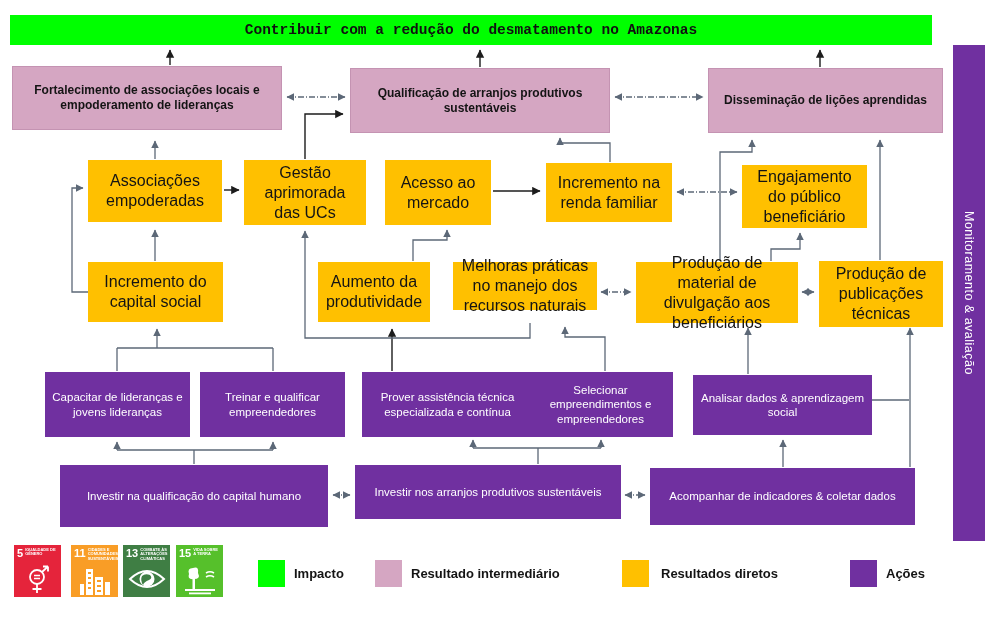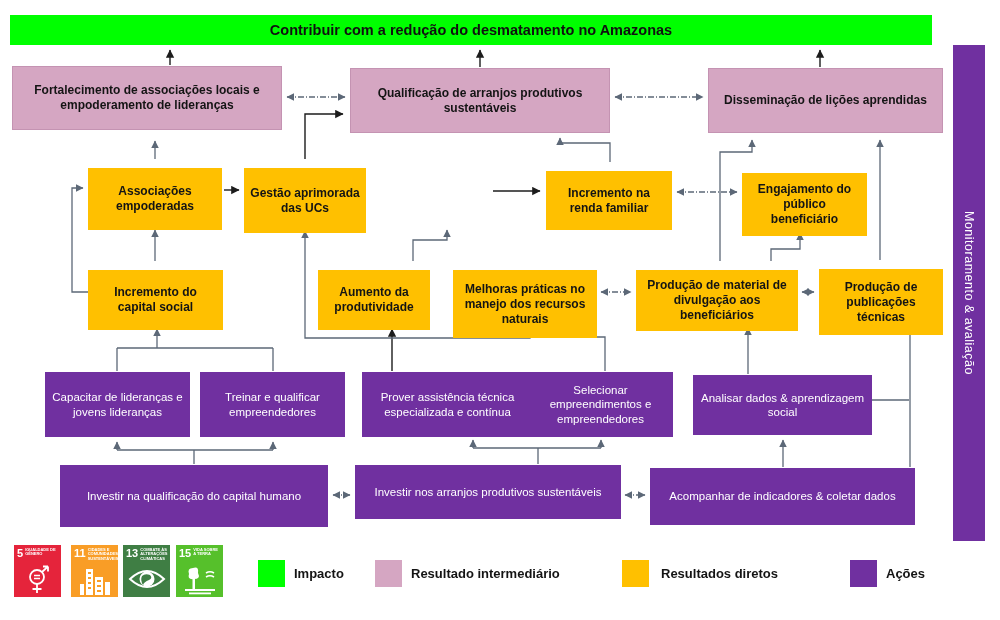--- a/index.html
+++ b/index.html
@@ -1,22 +1,22 @@
 <!DOCTYPE html>
 <html><head>
 <meta charset="utf-8">
 <style>
   html,body{margin:0;padding:0;background:#fff;}
   #stage{position:relative;width:1000px;height:620px;background:#fff;
          font-family:"Liberation Sans",sans-serif;overflow:hidden;}
   .box{position:absolute;display:flex;align-items:center;justify-content:center;
        text-align:center;box-sizing:border-box;padding:2px 6px;line-height:1.25;}
-  .banner{background:#00FF00;color:#101010;font-weight:bold;font-size:14.5px;}
+  .banner{background:#00FF00;color:#101010;font-weight:bold;font-size:14.5px;font-family:Liberation Mono, monospace;}
   .pink{background:#D5A6C2;color:#141414;font-weight:bold;font-size:12px;border:1px solid #c493b2;}
-  .orange{background:#FFC000;color:#141414;font-weight:bold;font-size:12px;margin-top:8px;}
+  .orange{background:#FFC000;color:#141414;font-weight:normal;font-size:16px;}
   .purple{background:#7030A0;color:#fff;font-weight:normal;font-size:11.5px;}
   .vbar{background:#7030A0;color:#fff;position:absolute;display:flex;align-items:center;
         justify-content:center;writing-mode:vertical-rl;font-size:12.5px;letter-spacing:.5px;}
   #arrows{position:absolute;left:0;top:0;width:1000px;height:620px;pointer-events:none;}
   .legend-item{position:absolute;display:flex;align-items:center;gap:9px;}
   .sw{width:27px;height:27px;display:inline-block;}
   .sw-impact{background:#00FF00;}
   .sw-inter{background:#D5A6C2;}
   .sw-direct{background:#FFC000;}
   .sw-acoes{background:#7030A0;}
@@ -91,25 +91,26 @@
   <div class="box banner" style="left:10px;top:15px;width:922px;height:30px;">Contribuir com a redução do desmatamento no Amazonas</div>
 
   <div class="vbar" style="left:953px;top:45px;width:32px;height:496px;">Monitoramento &amp; avaliação</div>
 
   <div class="box pink" style="left:12px;top:66px;width:270px;height:64px;">Fortalecimento de associações locais e empoderamento de lideranças</div>
   <div class="box pink" style="left:350px;top:68px;width:260px;height:65px;">Qualificação de arranjos produtivos sustentáveis</div>
   <div class="box pink" style="left:708px;top:68px;width:235px;height:65px;">Disseminação de lições aprendidas</div>
 
   <div class="box orange" style="left:88px;top:160px;width:134px;height:62px;">Associações empoderadas</div>
   <div class="box orange" style="left:244px;top:160px;width:122px;height:65px;">Gestão aprimorada das UCs</div>
+  <div class="box orange" style="left:385px;top:160px;width:106px;height:65px;">Acesso ao mercado</div>
   <div class="box orange" style="left:546px;top:163px;width:126px;height:59px;">Incremento na renda familiar</div>
   <div class="box orange" style="left:742px;top:165px;width:125px;height:63px;">Engajamento do público beneficiário</div>
   <div class="box orange" style="left:88px;top:262px;width:135px;height:60px;">Incremento do capital social</div>
   <div class="box orange" style="left:318px;top:262px;width:112px;height:60px;">Aumento da produtividade</div>
-  <div class="box orange" style="left:453px;top:262px;width:144px;height:68px;">Melhoras práticas no manejo dos recursos naturais</div>
+  <div class="box orange" style="left:453px;top:262px;width:144px;height:48px;">Melhoras práticas no manejo dos recursos naturais</div>
   <div class="box orange" style="left:636px;top:262px;width:162px;height:61px;">Produção de material de divulgação aos beneficiários</div>
   <div class="box orange" style="left:819px;top:261px;width:124px;height:66px;">Produção de publicações técnicas</div>
 
   <div class="box purple" style="left:45px;top:372px;width:145px;height:65px;">Capacitar de lideranças e jovens lideranças</div>
   <div class="box purple" style="left:200px;top:372px;width:145px;height:65px;">Treinar e qualificar empreendedores</div>
   <div class="box purple" style="left:362px;top:372px;width:171px;height:65px;">Prover assistência técnica especializada e contínua</div>
   <div class="box purple" style="left:528px;top:372px;width:145px;height:65px;">Selecionar empreendimentos e empreendedores</div>
   <div class="box purple" style="left:693px;top:375px;width:179px;height:60px;">Analisar dados &amp; aprendizagem social</div>
   <div class="box purple" style="left:60px;top:465px;width:268px;height:62px;">Investir na qualificação do capital humano</div>
   <div class="box purple" style="left:355px;top:465px;width:266px;height:54px;">Investir nos arranjos produtivos sustentáveis</div>

